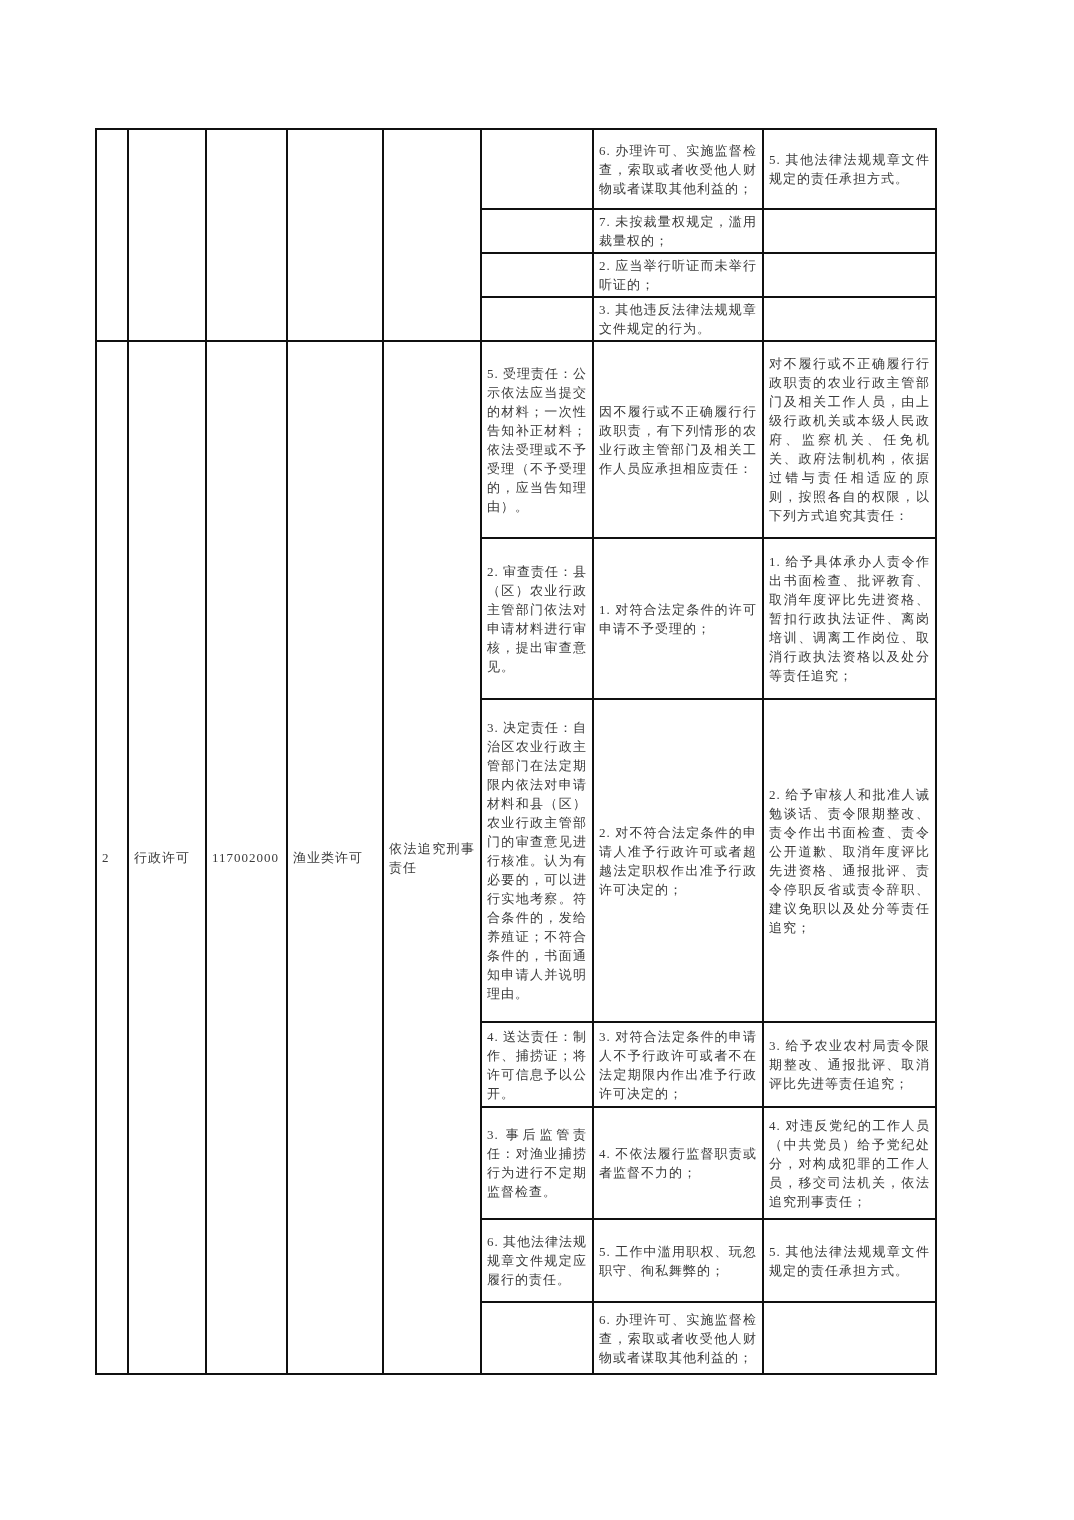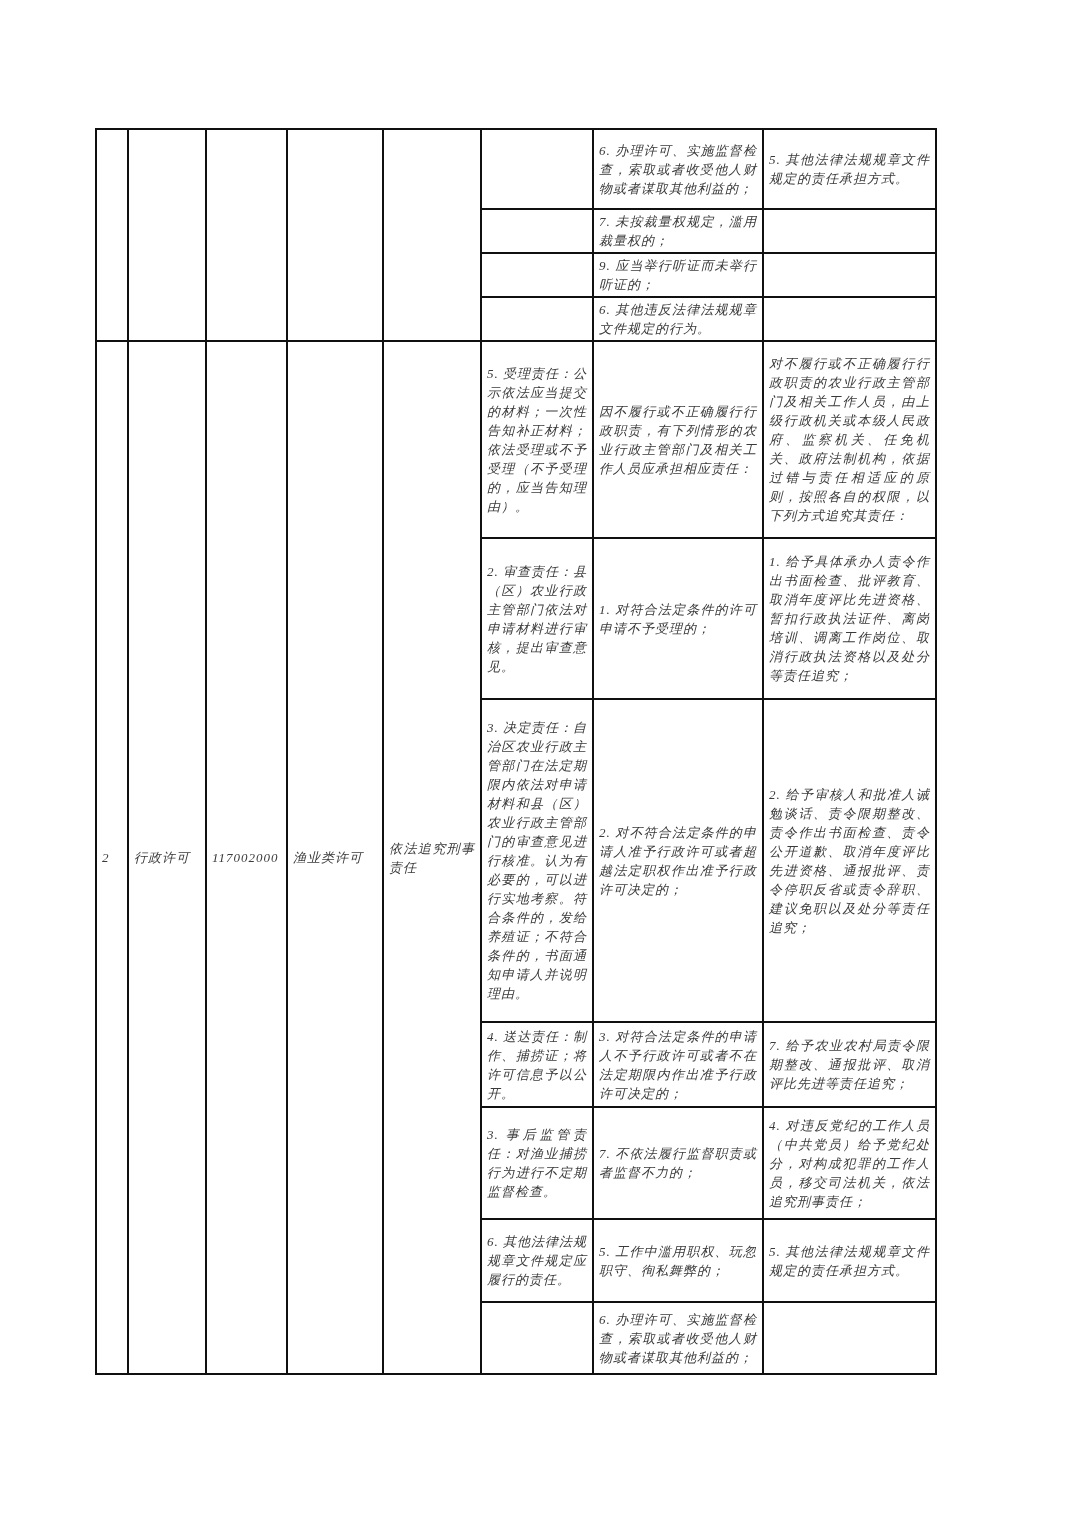--- a/index.html
+++ b/index.html
@@ -7,21 +7,20 @@
     padding: 0;
     background: #ffffff;
   }
   .page {
     position: relative;
     width: 1074px;
     height: 1520px;
     background: #ffffff;
     overflow: hidden;
     font-family: "Liberation Serif", "DejaVu Serif", serif;
-    font-style: italic;
   }
   table.resp {
     position: absolute;
     left: 95px;
     top: 128px;
     width: 840px;
     border-collapse: collapse;
     table-layout: fixed;
   }
   table.resp td {
@@ -68,26 +67,26 @@
       <td>6. 办理许可、实施监督检查，索取或者收受他人财物或者谋取其他利益的；</td>
       <td>5. 其他法律法规规章文件规定的责任承担方式。</td>
     </tr>
     <tr style="height:39px">
       <td></td>
       <td>7. 未按裁量权规定，滥用裁量权的；</td>
       <td></td>
     </tr>
     <tr style="height:38px">
       <td></td>
-      <td>9. 应当举行听证而未举行听证的；</td>
+      <td>2. 应当举行听证而未举行听证的；</td>
       <td></td>
     </tr>
     <tr style="height:37px">
       <td></td>
-      <td>6. 其他违反法律法规规章文件规定的行为。</td>
+      <td>3. 其他违反法律法规规章文件规定的行为。</td>
       <td></td>
     </tr>
 
     <tr style="height:197px">
       <td class="cut-bottom center" rowspan="7">2</td>
       <td class="cut-bottom center" rowspan="7">行政许可</td>
       <td class="cut-bottom center" rowspan="7">117002000</td>
       <td class="cut-bottom center" rowspan="7">渔业类许可</td>
       <td class="cut-bottom" rowspan="7">依法追究刑事责任</td>
       <td>5. 受理责任：公示依法应当提交的材料；一次性告知补正材料；依法受理或不予受理（不予受理的，应当告知理由）。</td>
@@ -100,25 +99,25 @@
       <td>1. 给予具体承办人责令作出书面检查、批评教育、取消年度评比先进资格、暂扣行政执法证件、离岗培训、调离工作岗位、取消行政执法资格以及处分等责任追究；</td>
     </tr>
     <tr style="height:323px">
       <td>3. 决定责任：自治区农业行政主管部门在法定期限内依法对申请材料和县（区）农业行政主管部门的审查意见进行核准。认为有必要的，可以进行实地考察。符合条件的，发给养殖证；不符合条件的，书面通知申请人并说明理由。</td>
       <td>2. 对不符合法定条件的申请人准予行政许可或者超越法定职权作出准予行政许可决定的；</td>
       <td>2. 给予审核人和批准人诫勉谈话、责令限期整改、责令作出书面检查、责令公开道歉、取消年度评比先进资格、通报批评、责令停职反省或责令辞职、建议免职以及处分等责任追究；</td>
     </tr>
     <tr style="height:85px">
       <td>4. 送达责任：制作、捕捞证；将许可信息予以公开。</td>
       <td>3. 对符合法定条件的申请人不予行政许可或者不在法定期限内作出准予行政许可决定的；</td>
-      <td>7. 给予农业农村局责令限期整改、通报批评、取消评比先进等责任追究；</td>
+      <td>3. 给予农业农村局责令限期整改、通报批评、取消评比先进等责任追究；</td>
     </tr>
     <tr style="height:112px">
       <td>3. 事后监管责任：对渔业捕捞行为进行不定期监督检查。</td>
-      <td>7. 不依法履行监督职责或者监督不力的；</td>
+      <td>4. 不依法履行监督职责或者监督不力的；</td>
       <td>4. 对违反党纪的工作人员（中共党员）给予党纪处分，对构成犯罪的工作人员，移交司法机关，依法追究刑事责任；</td>
     </tr>
     <tr style="height:83px">
       <td>6. 其他法律法规规章文件规定应履行的责任。</td>
       <td>5. 工作中滥用职权、玩忽职守、徇私舞弊的；</td>
       <td>5. 其他法律法规规章文件规定的责任承担方式。</td>
     </tr>
     <tr style="height:72px">
       <td></td>
       <td>6. 办理许可、实施监督检查，索取或者收受他人财物或者谋取其他利益的；</td>

